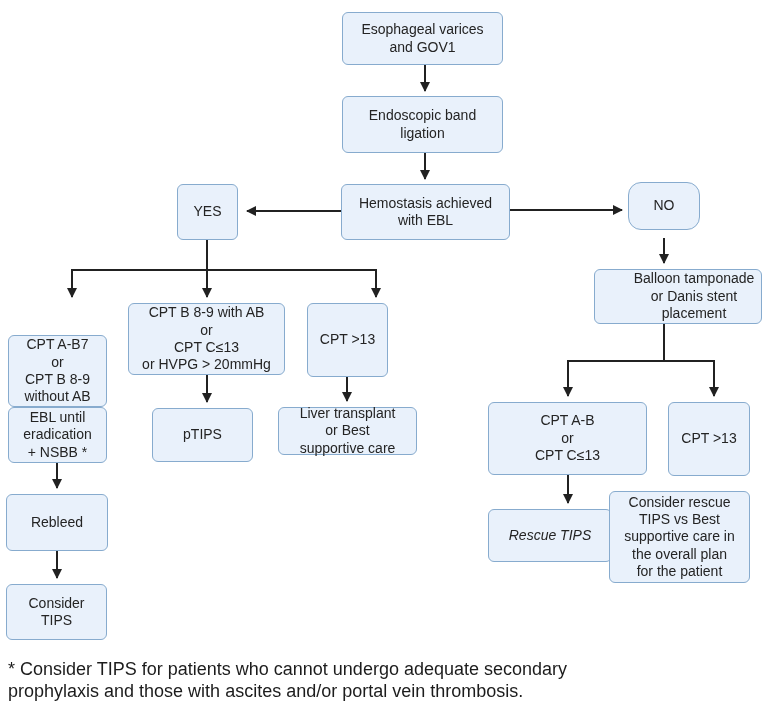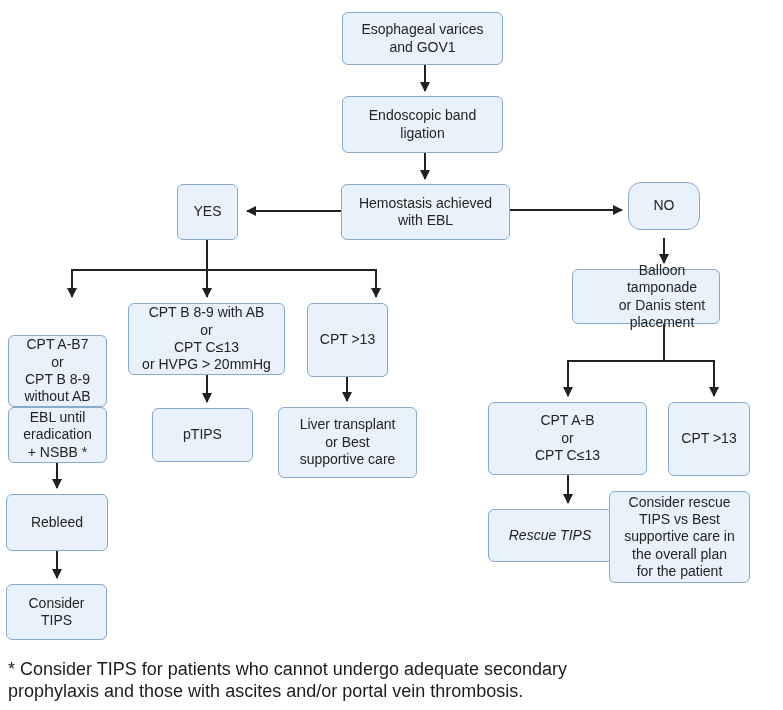--- a/index.html
+++ b/index.html
@@ -109,21 +109,21 @@
   <div class="node" style="left:342px; top:96px;  width:161px; height:57px;">Endoscopic band
 ligation</div>
 
   <div class="node" style="left:341px; top:184px; width:169px; height:56px;">Hemostasis achieved
 with EBL</div>
 
   <div class="node" style="left:177px; top:184px; width:61px;  height:56px;">YES</div>
 
   <div class="node" style="left:628px; top:182px; width:72px;  height:48px;border-radius:13px;">NO</div>
 
-  <div class="node" style="left:572px; top:269px; width:148px; height:55px;padding-left:35px;">Balloon tamponade
+  <div class="node" style="left:594px; top:269px; width:168px; height:55px;padding-left:35px;">Balloon tamponade
 or Danis stent
 placement</div>
 
   <div class="node" style="left:8px;   top:303px; width:99px;  height:72px;margin-top:32px;">CPT A-B7
 or
 CPT B 8-9
 without AB</div>
 
   <div class="node" style="left:128px; top:303px; width:157px; height:72px;">CPT B 8-9 with AB
 or
@@ -131,21 +131,21 @@
 or HVPG &gt; 20mmHg</div>
 
   <div class="node" style="left:307px; top:303px; width:81px;  height:74px;">CPT &gt;13</div>
 
   <div class="node" style="left:8px;   top:407px; width:99px;  height:56px;">EBL until
 eradication
 + NSBB *</div>
 
   <div class="node" style="left:152px; top:408px; width:101px; height:54px;">pTIPS</div>
 
-  <div class="node" style="left:278px; top:407px; width:139px; height:71px;">Liver transplant
+  <div class="node" style="left:278px; top:407px; width:139px; height:48px;">Liver transplant
 or Best
 supportive care</div>
 
   <div class="node" style="left:6px;   top:494px; width:102px; height:57px;">Rebleed</div>
 
   <div class="node" style="left:6px;   top:584px; width:101px; height:56px;">Consider
 TIPS</div>
 
   <div class="node" style="left:488px; top:402px; width:159px; height:73px;">CPT A-B
 or

